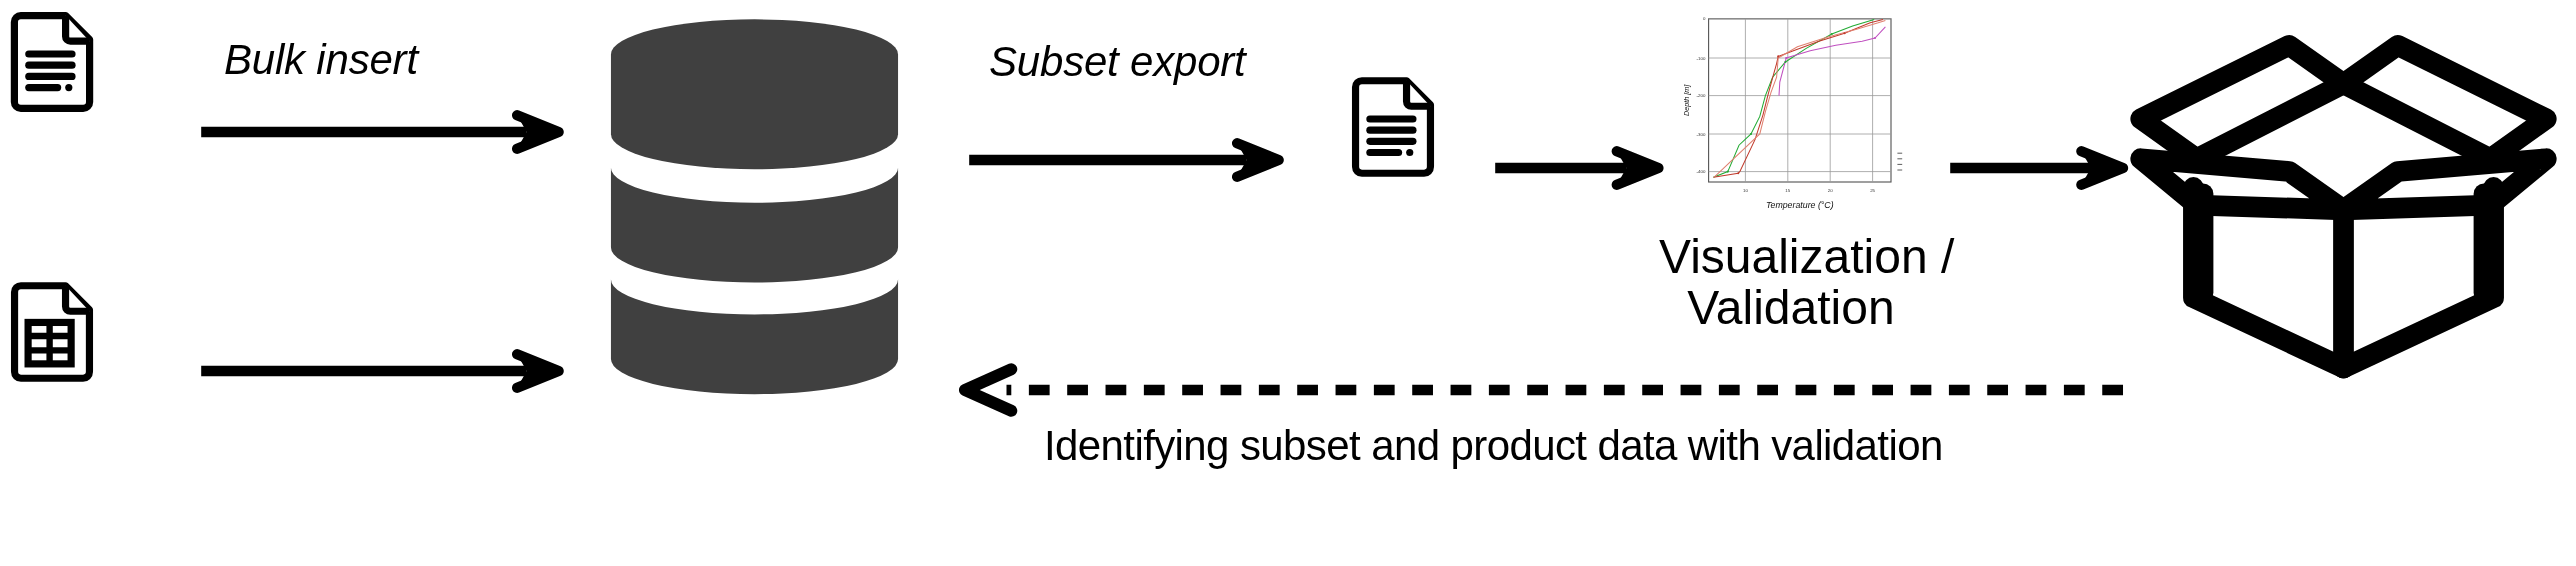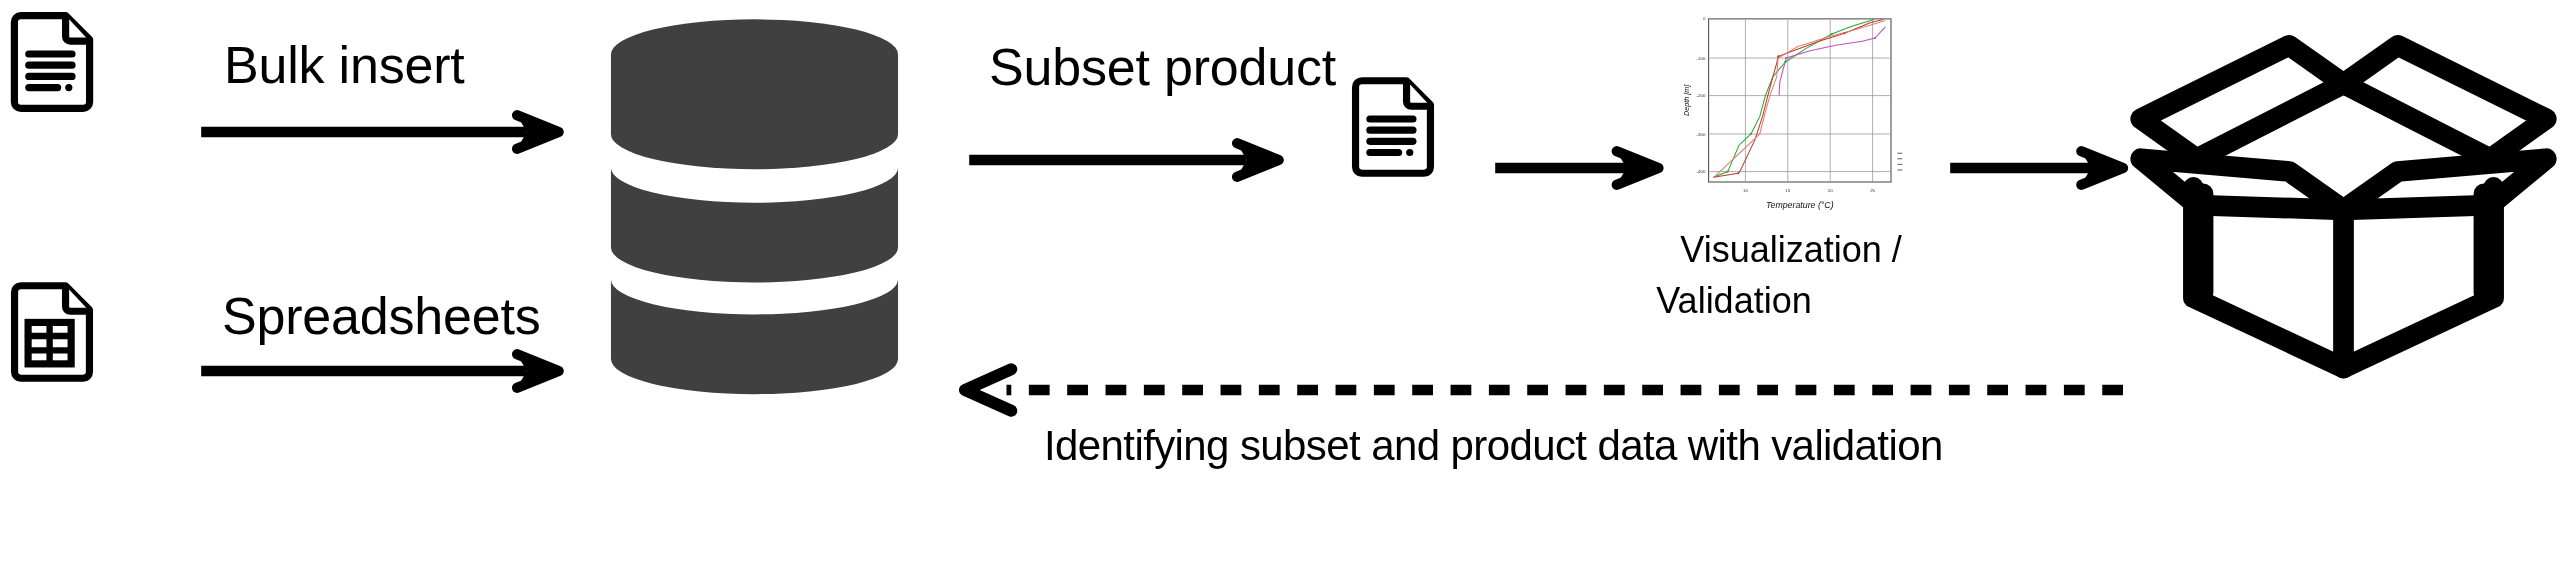--- a/index.html
+++ b/index.html
@@ -20,25 +20,26 @@
   }
   .node { position: absolute; }
   .lbl {
     position: absolute;
     font-family: "Liberation Sans", sans-serif;
     color: #000000;
     white-space: pre;
     line-height: 1.12;
   }
   .edge-label {
-    font-size: 52px;
+    font-size: 42px;
     letter-spacing: -0.2px;
+    font-style: italic;
   }
   .node-label {
-    font-size: 36px;
+    font-size: 48px;
     text-align: center;
   }
   .feedback-label {
     font-size: 42px;
     letter-spacing: -0.6px;
   }
   svg { display: block; overflow: visible; }
   .chart-thumb {
     position: absolute;
     background: #a3a3a3;
@@ -76,41 +77,40 @@
     <svg width="88" height="102" viewBox="0 0 110 128">
       <path d="M8 14 A8 8 0 0 1 16 6 L72 6 L102 36 L102 114 A8 8 0 0 1 94 122 L16 122 A8 8 0 0 1 8 114 Z" fill="#ffffff" stroke="#000000" stroke-width="9" stroke-linejoin="round"></path>
       <path d="M72 6 L72 32 A6 6 0 0 0 78 38 L102 38" fill="#ffffff" stroke="#000000" stroke-width="9" stroke-linejoin="round"></path>
       <rect x="25" y="52" width="54" height="52" fill="#ffffff" stroke="#000000" stroke-width="9"></rect>
       <line x1="52" y1="52" x2="52" y2="104" stroke="#000000" stroke-width="8"></line>
       <line x1="25" y1="69" x2="79" y2="69" stroke="#000000" stroke-width="8"></line>
       <line x1="25" y1="87" x2="79" y2="87" stroke="#000000" stroke-width="8"></line>
     </svg>
   </div>
 
-  <div class="lbl edge-label" style="left:222px; top:287px;">Spreadsheets</div>
   <div class="node" style="left:198px; top:351px; width:367px; height:40px;">
     <svg width="367" height="40" viewBox="0 0 460 50">
       <line x1="4" y1="25" x2="412" y2="25" stroke="#000000" stroke-width="13"></line>
       <path d="M400 4 L452 25 L400 46 L412 25 Z" fill="#000000"></path>
       <path d="M400 4 L452 25 L400 46" fill="none" stroke="#000000" stroke-width="13" stroke-linejoin="round" stroke-linecap="round"></path>
     </svg>
   </div>
 
   <div class="node" style="left:595px; top:16px; width:319px; height:415px;">
     <svg width="319" height="415" viewBox="0 0 400 520">
 
       <path d="M20 48 a180 44 0 0 1 360 0 l0 100 a180 44 0 0 1 -360 0 Z" fill="#404040"></path>
 
       <path d="M20 190 a180 44 0 0 0 360 0 l0 100 a180 44 0 0 1 -360 0 Z" fill="#404040"></path>
 
       <path d="M20 330 a180 44 0 0 0 360 0 l0 100 a180 44 0 0 1 -360 0 Z" fill="#404040"></path>
     </svg>
   </div>
 
-  <div class="lbl edge-label" style="left:989px; top:38px;">Subset product</div>
+  <div class="lbl edge-label" style="left:989px; top:38px;">Subset export</div>
   <div class="node" style="left:966px; top:140px; width:319px; height:40px;">
     <svg width="319" height="40" viewBox="0 0 400 50">
       <line x1="4" y1="25" x2="352" y2="25" stroke="#000000" stroke-width="13"></line>
       <path d="M340 4 L392 25 L340 46 L352 25 Z" fill="#000000"></path>
       <path d="M340 4 L392 25 L340 46" fill="none" stroke="#000000" stroke-width="13" stroke-linejoin="round" stroke-linecap="round"></path>
     </svg>
   </div>
 
   <div class="node" style="left:1349px; top:76px; width:88px; height:102px;">
     <svg width="88" height="102" viewBox="0 0 110 128">
@@ -196,21 +196,21 @@
           <circle cx="129" cy="63" r="1.3"></circle>
         <circle cx="212" cy="34" r="1.3"></circle>
       </g>
       <g fill="#c050c0">
         <circle cx="139" cy="65" r="1.3"></circle>
           <circle cx="250" cy="40" r="1.3"></circle>
       </g>
     </svg>
   </div>
   <div class="lbl node-label" style="left:1659px; top:230px; width:264px;">Visualization /</div>
-  <div class="lbl node-label" style="left:1602px; top:281px; width:264px;">Validation</div>
+  <div class="lbl node-label" style="left:1659px; top:281px; width:264px;">Validation</div>
 
   <div class="node" style="left:1947px; top:148px; width:184px; height:40px;">
     <svg width="184" height="40" viewBox="0 0 230 50">
       <line x1="4" y1="25" x2="180" y2="25" stroke="#000000" stroke-width="13"></line>
       <path d="M168 4 L220 25 L168 46 L180 25 Z" fill="#000000"></path>
       <path d="M168 4 L220 25 L168 46" fill="none" stroke="#000000" stroke-width="13" stroke-linejoin="round" stroke-linecap="round"></path>
     </svg>
   </div>
 
   <div class="node" style="left:2120px; top:9.6px; width:447px; height:422px;">

